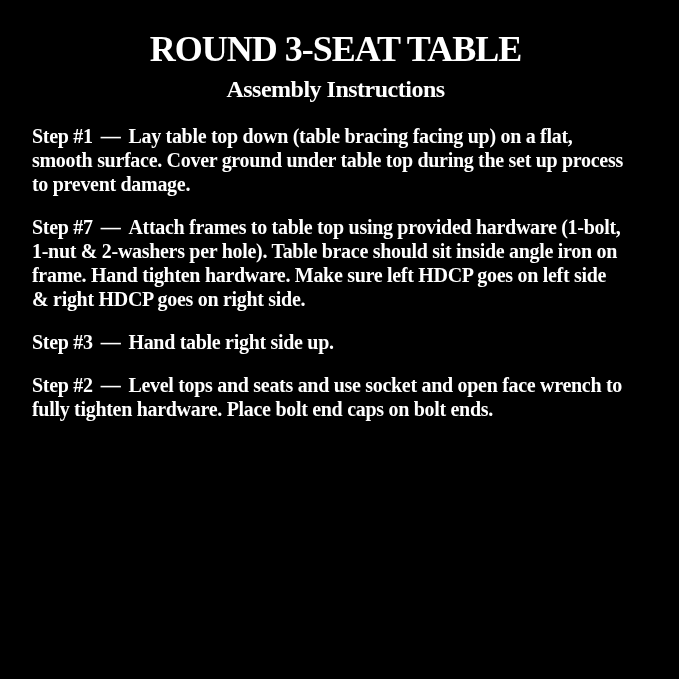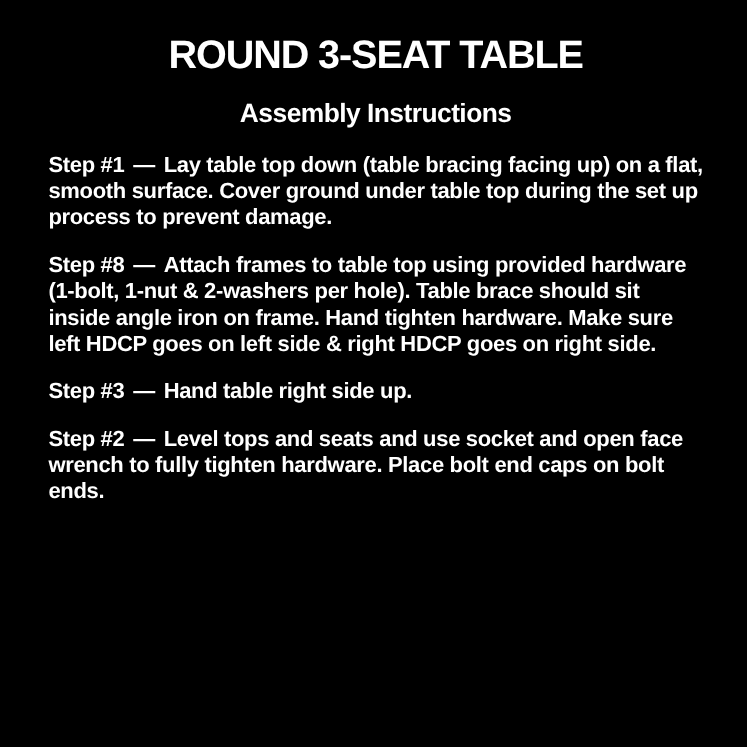--- a/index.html
+++ b/index.html
@@ -12,32 +12,33 @@
     background: #000000;
     color: #ffffff;
     font-family: "Liberation Sans", "DejaVu Sans", sans-serif;
     font-weight: bold;
     overflow: hidden;
   }
   .page {
     box-sizing: border-box;
     width: 679px;
     height: 675px;
-    padding: 30px 40px 20px 44px;
+    padding: 30px 40px 20px 32px;
+    font-family: Liberation Serif, serif;
   }
   .title {
     margin: 0;
     text-align: center;
     font-size: 36px;
     line-height: 1.1;
     letter-spacing: -1px;
     font-weight: bold;
   }
   .subtitle {
-    margin: 20px 0 0 0;
+    margin: 6px 0 0 0;
     text-align: center;
     font-size: 24px;
     line-height: 1.15;
     letter-spacing: -0.5px;
     font-weight: bold;
   }
   .steps {
     margin-top: 21px;
     width: 595px;
   }
@@ -59,21 +60,21 @@
 
 <div class="page">
 
   <h1 class="title">ROUND 3-SEAT TABLE</h1>
   <h2 class="subtitle">Assembly Instructions</h2>
 
   <div class="steps">
 
     <p class="step"><span>Step #1</span><span class="step-dash">—</span><span>Lay table top down (table bracing facing up) on a flat, smooth surface. Cover ground under table top during the set up process to prevent damage.</span></p>
 
-    <p class="step"><span>Step #8</span><span class="step-dash">—</span><span>Attach frames to table top using provided hardware (1-bolt, 1-nut &amp; 2-washers per hole). Table brace should sit inside angle iron on frame. Hand tighten hardware. Make sure left HDCP goes on left side &amp; right HDCP goes on right side.</span></p>
+    <p class="step"><span>Step #7</span><span class="step-dash">—</span><span>Attach frames to table top using provided hardware (1-bolt, 1-nut &amp; 2-washers per hole). Table brace should sit inside angle iron on frame. Hand tighten hardware. Make sure left HDCP goes on left side &amp; right HDCP goes on right side.</span></p>
 
 
 
     <p class="step"><span>Step #3</span><span class="step-dash">—</span><span>Hand table right side up.</span></p>
 
     <p class="step"><span>Step #2</span><span class="step-dash">—</span><span>Level tops and seats and use socket and open face wrench to fully tighten hardware. Place bolt end caps on bolt ends.</span></p>
 
   </div>
 </div>
 

